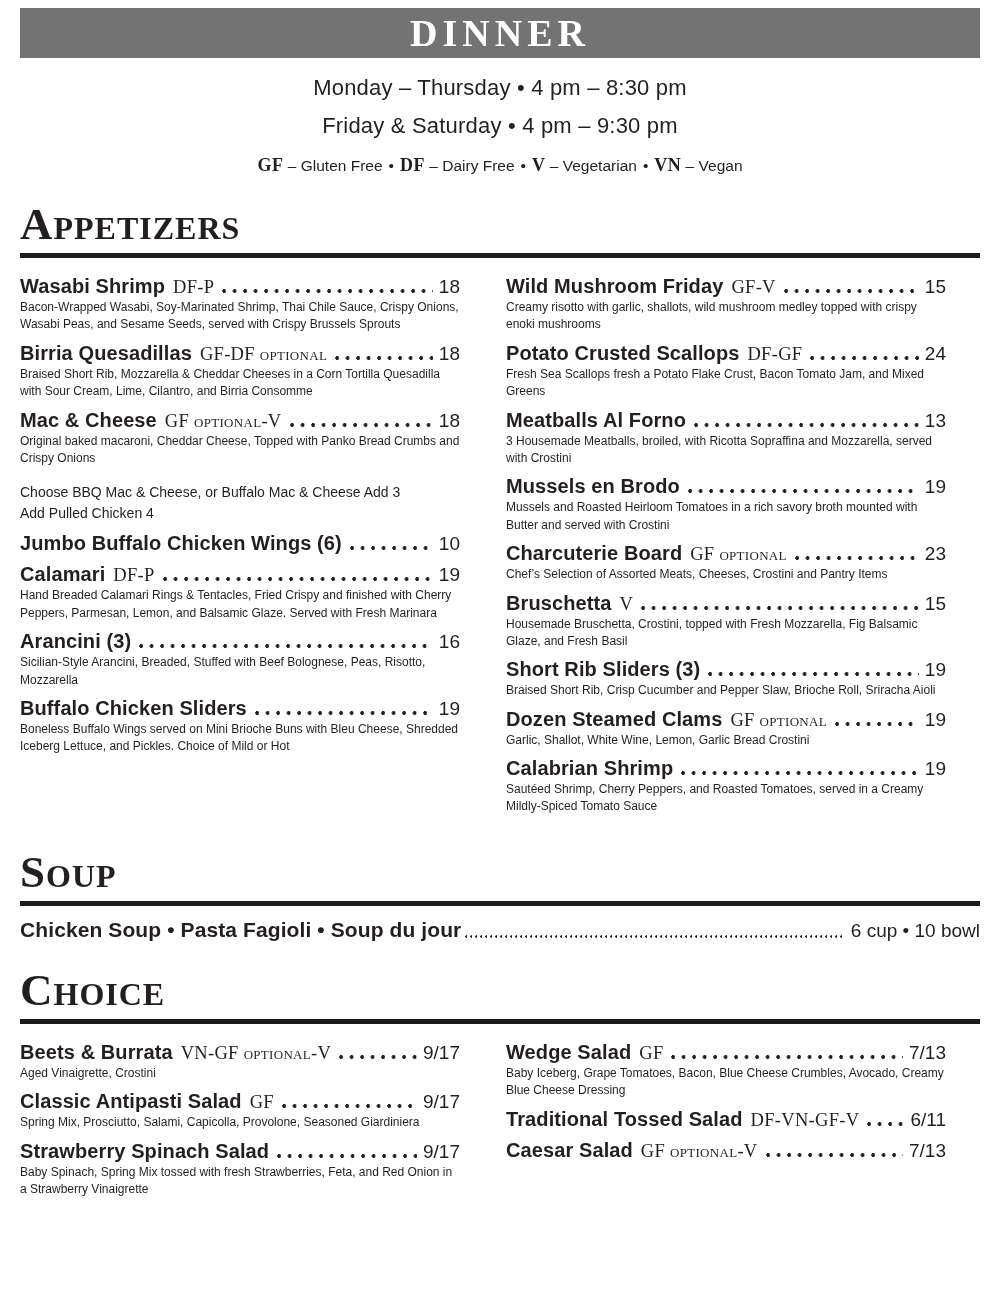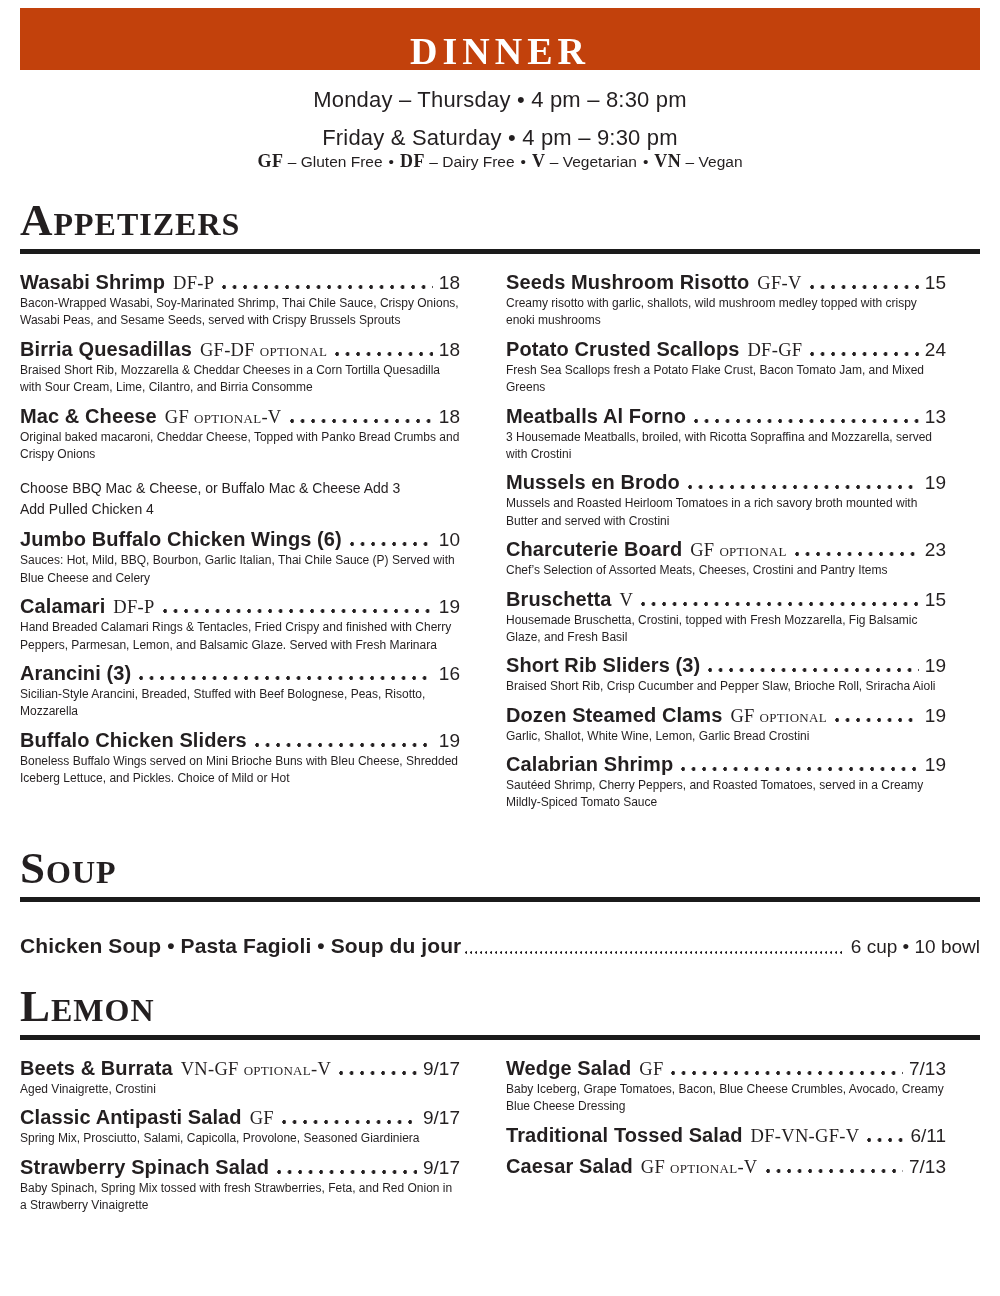--- a/index.html
+++ b/index.html
@@ -6,33 +6,33 @@
   html, body { background: #ffffff; }
   body {
     width: 1000px; height: 1296px; overflow: hidden;
     font-family: "Liberation Sans", sans-serif;
     color: #231f20;
   }
   .page { width: 1000px; height: 1296px; padding: 8px 20px 0 20px; }
 
   
   .title-bar {
-    background: #c2410c; height: 62px;
-    display: flex; align-items: flex-end; justify-content: center;
+    background: #737373; height: 50px;
+    display: flex; align-items: center; justify-content: center;
   }
   .title-bar h1 {
     color: #ffffff; font-family: "Liberation Serif", serif;
     font-weight: 600; font-size: 38px; letter-spacing: 5px; line-height: 1;
   }
 
   
   .hours { text-align: center; font-size: 22px; letter-spacing: 0.2px; }
   .hours-1 { margin-top: 17px; }
   .hours-2 { margin-top: 12px; }
-  .legend { text-align: center; font-size: 15.5px; }
+  .legend { text-align: center; margin-top: 16px; font-size: 15.5px; }
   .legend-abbr {
     font-family: "Liberation Serif", serif; font-weight: 600;
     font-size: 18px; letter-spacing: 0.5px;
   }
   .legend-label { color: #231f20; }
   .legend-sep { margin: 0 6px; }
 
   
   .section { margin-top: 26px; }
   .section-title {
@@ -64,21 +64,21 @@
   }
   .leader.fine {
     height: 3px; margin: 0 4px 4px 4px;
     background-image: radial-gradient(circle at 1.2px 1.5px, #231f20 1px, transparent 1.3px);
     background-size: 5px 3px;
   }
   .item-desc { font-size: 12px; line-height: 1.45; margin-top: 1px; }
   .item-note { font-size: 14px; line-height: 1.5; margin-top: 15px; white-space: pre-line; }
 
   
-  .soup-row { margin-top: 32px; }
+  .soup-row { margin-top: 12px; }
   .soup-row .item-name { font-size: 21px; }
   .soup-row .item-price { font-size: 19px; }
 </style>
 </head>
 <body>
 
 <div class="page">
 
   <header class="title-bar">
     <h1>DINNER</h1>
@@ -125,21 +125,20 @@
     <p class="item-note">Choose BBQ Mac &amp; Cheese, or Buffalo Mac &amp; Cheese Add 3
 Add Pulled Chicken 4</p>
   </div>
           <div class="item">
     <div class="item-row">
       <span class="item-name">Jumbo Buffalo Chicken Wings (6)</span>
 
       <span class="leader"></span>
       <span class="item-price">10</span>
     </div>
-    <p class="item-desc">Sauces: Hot, Mild, BBQ, Bourbon, Garlic Italian, Thai Chile Sauce (P) Served with Blue Cheese and Celery</p>
 
   </div>
           <div class="item">
     <div class="item-row">
       <span class="item-name">Calamari</span>
       <span class="item-tags">DF-P</span>
       <span class="leader"></span>
       <span class="item-price">19</span>
     </div>
     <p class="item-desc">Hand Breaded Calamari Rings &amp; Tentacles, Fried Crispy and finished with Cherry Peppers, Parmesan, Lemon, and Balsamic Glaze. Served with Fresh Marinara</p>
@@ -162,21 +161,21 @@
       <span class="leader"></span>
       <span class="item-price">19</span>
     </div>
     <p class="item-desc">Boneless Buffalo Wings served on Mini Brioche Buns with Bleu Cheese, Shredded Iceberg Lettuce, and Pickles. Choice of Mild or Hot</p>
 
   </div>
         </div>
       <div class="col col-right" id="app-col-1">
           <div class="item">
     <div class="item-row">
-      <span class="item-name">Seeds Mushroom Risotto</span>
+      <span class="item-name">Wild Mushroom Friday</span>
       <span class="item-tags">GF-V</span>
       <span class="leader"></span>
       <span class="item-price">15</span>
     </div>
     <p class="item-desc">Creamy risotto with garlic, shallots, wild mushroom medley topped with crispy enoki mushrooms</p>
 
   </div>
           <div class="item">
     <div class="item-row">
       <span class="item-name">Potato Crusted Scallops</span>
@@ -267,21 +266,21 @@
     <div class="item soup-row">
       <div class="item-row">
         <span class="item-name">Chicken Soup • Pasta Fagioli • Soup du jour</span>
         <span class="leader fine"></span>
         <span class="item-price">6 cup • 10 bowl</span>
       </div>
     </div>
   </section>
 
   <section class="section">
-    <h2 class="section-title">Lemon</h2>
+    <h2 class="section-title">Choice</h2>
     <div class="rule"></div>
     <div class="columns">
       <div class="col col-left" id="sal-col-0">
           <div class="item">
     <div class="item-row">
       <span class="item-name">Beets &amp; Burrata</span>
       <span class="item-tags">VN-GF optional-V</span>
       <span class="leader"></span>
       <span class="item-price">9/17</span>
     </div>

